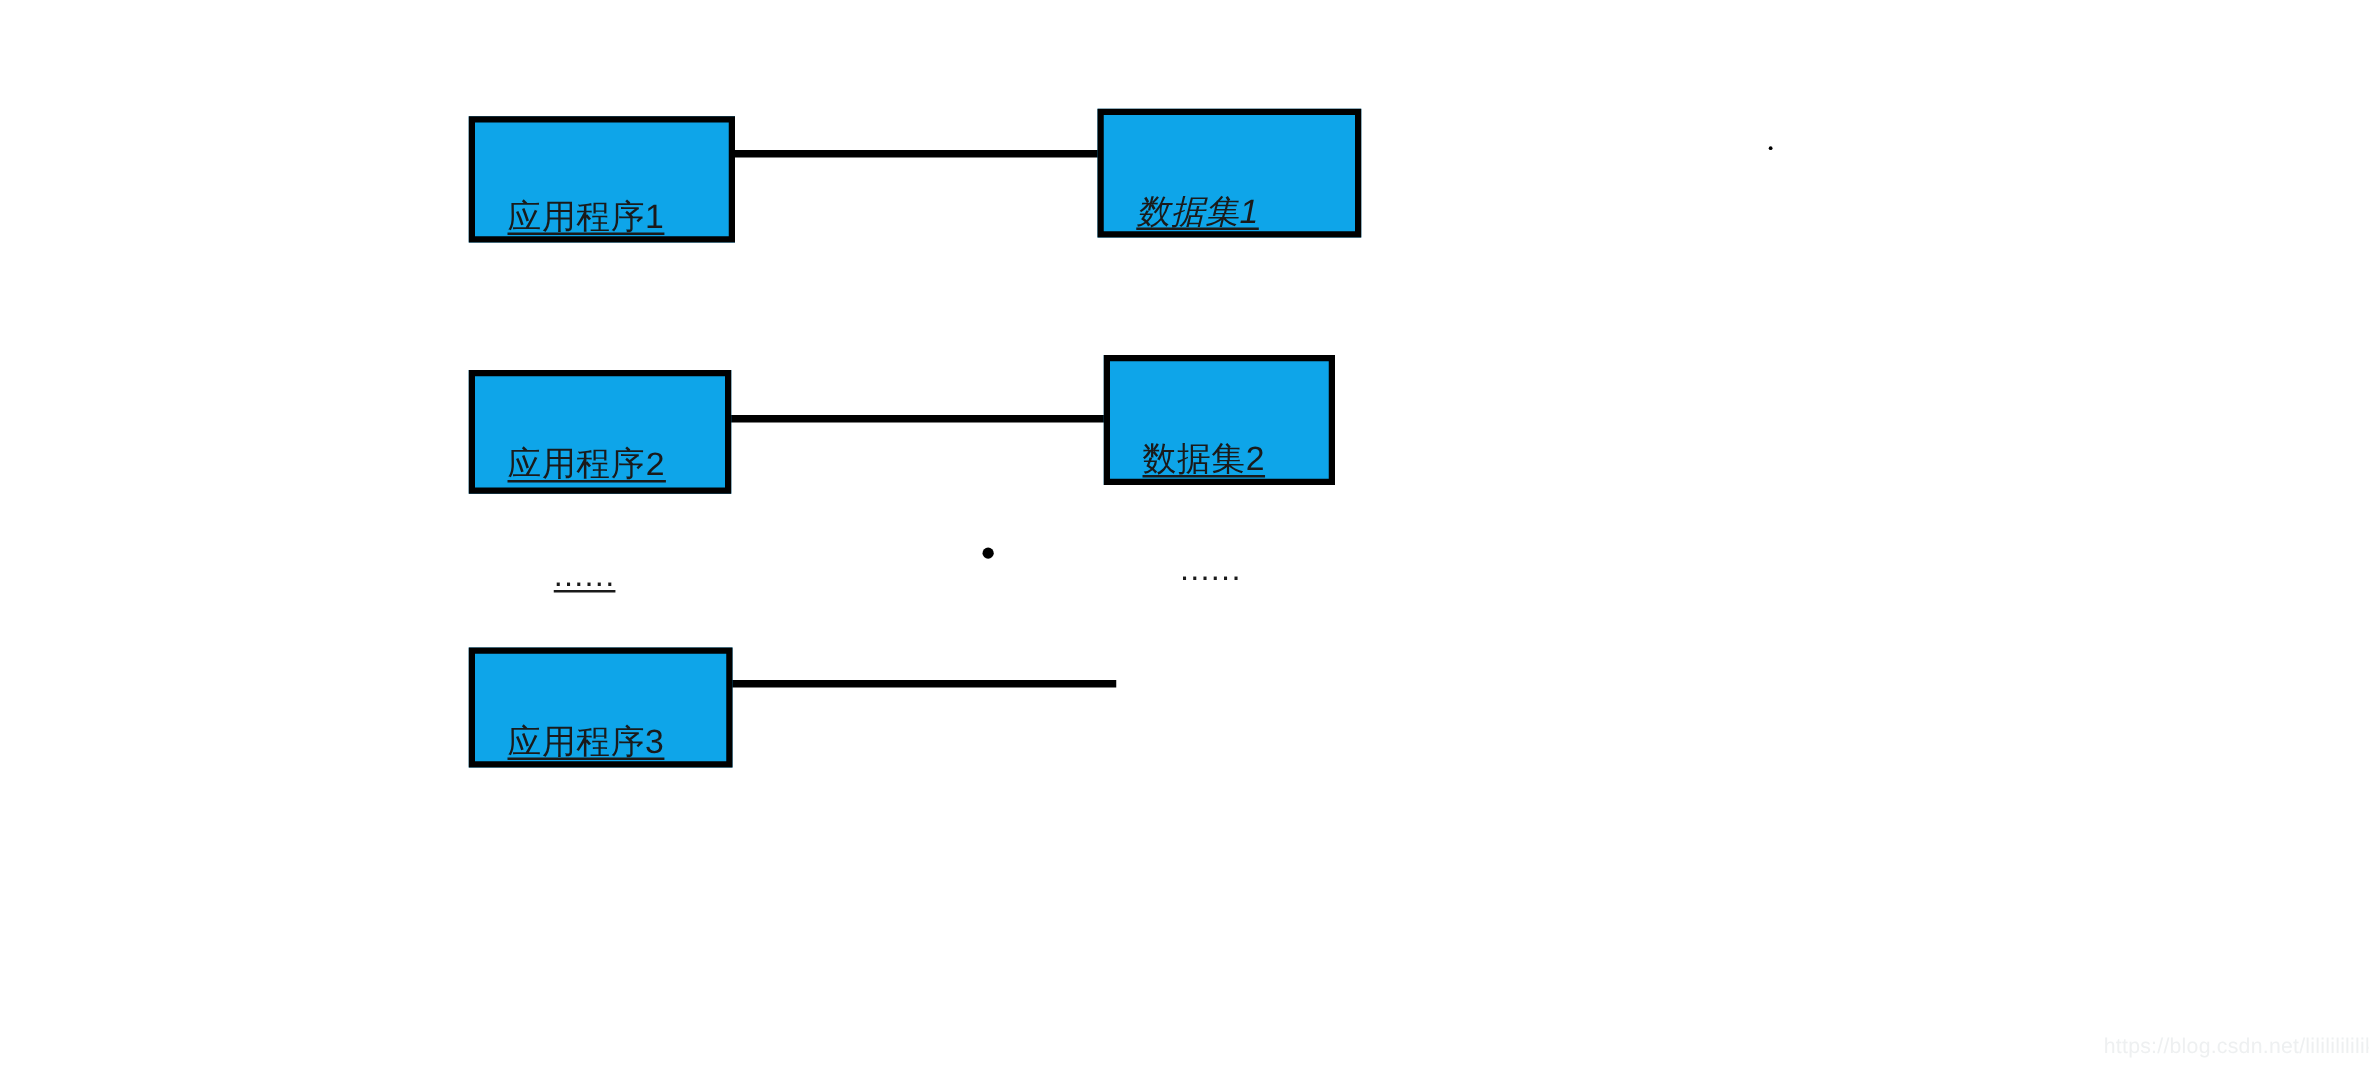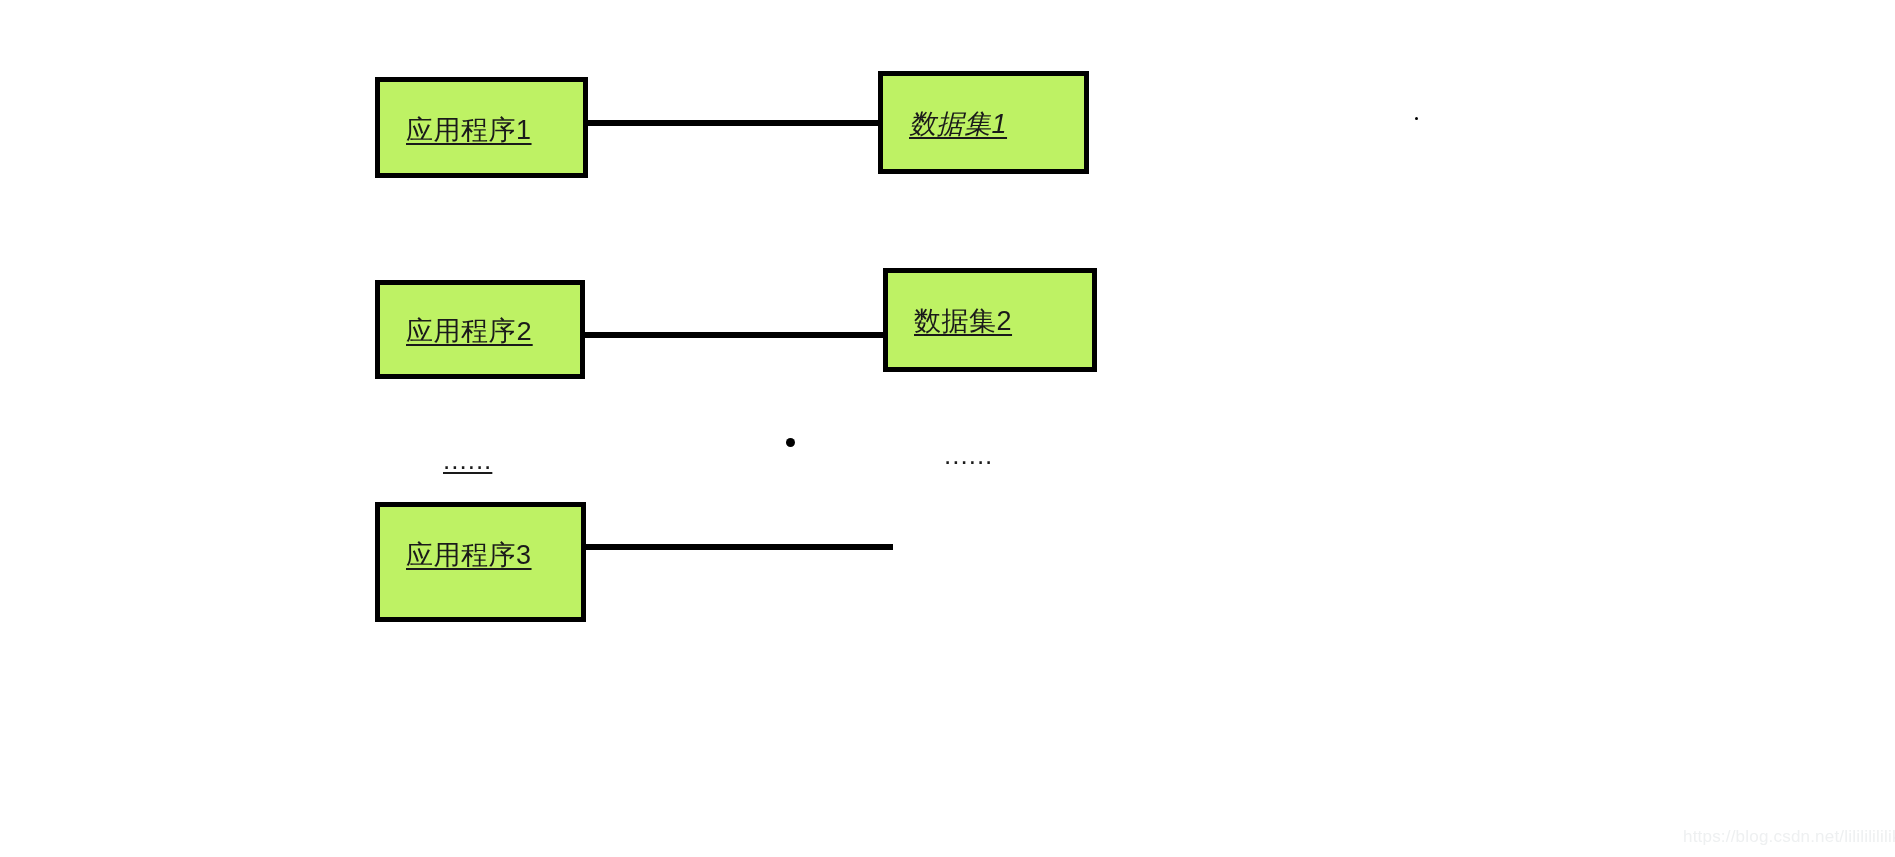--- a/index.html
+++ b/index.html
@@ -14,24 +14,25 @@
   #canvas {
     position: relative;
     width: 1895px;
     height: 857px;
     background: #ffffff;
     overflow: hidden;
   }
   .node {
     position: absolute;
     box-sizing: border-box;
-    background: #bef264;
+    background: #0ea5e9;
     border: 5px solid #000000;
     display: flex;
-    align-items: flex-start;
+    align-items: flex-end;
+    margin-top: 16px;
   }
   .node-label {
     font-size: 27px;
     line-height: 1.1;
     color: #1a1a1a;
     letter-spacing: 0.5px;
     text-decoration: underline;
     text-underline-offset: 4px;
     text-decoration-thickness: 2px;
     white-space: nowrap;
@@ -76,29 +77,29 @@
     <span class="node-label" style="margin-left: 26px; margin-top: 34px;">应用程序1</span>
   </div>
   <div class="node" style="left: 878px; top: 71px; width: 211px; height: 103px;">
     <span class="node-label" style="margin-left: 26px; margin-top: 34px; font-style: italic;">数据集1</span>
   </div>
 
   <div class="connector" style="left: 581px; top: 332px; width: 306px;"></div>
   <div class="node" style="left: 375px; top: 280px; width: 210px; height: 99px; font-family: Liberation Mono, monospace;">
     <span class="node-label" style="margin-left: 26px; margin-top: 34px;">应用程序2</span>
   </div>
-  <div class="node" style="left: 883px; top: 268px; width: 214px; height: 104px;">
+  <div class="node" style="left: 883px; top: 268px; width: 185px; height: 104px;">
     <span class="node-label" style="margin-left: 26px; margin-top: 34px;">数据集2</span>
   </div>
 
   <div class="ellipsis underlined" style="left: 443px; top: 445px;">......</div>
   <div class="ellipsis" style="left: 944px; top: 440px;">......</div>
 
   <div class="connector" style="left: 582px; top: 544px; width: 311px;"></div>
-  <div class="node" style="left: 375px; top: 502px; width: 211px; height: 120px;">
+  <div class="node" style="left: 375px; top: 502px; width: 211px; height: 96px;">
     <span class="node-label" style="margin-left: 26px; margin-top: 34px;">应用程序3</span>
   </div>
 
   <div class="speck" style="left: 786px; top: 438px; width: 9px; height: 9px;"></div>
   <div class="speck" style="left: 1415px; top: 117px; width: 3px; height: 3px;"></div>
 
   <div class="watermark" style="left: 1683px; top: 827px; color: rgb(238, 240, 241);">https://blog.csdn.net/lilililililiki</div>
 
 </div>
 

